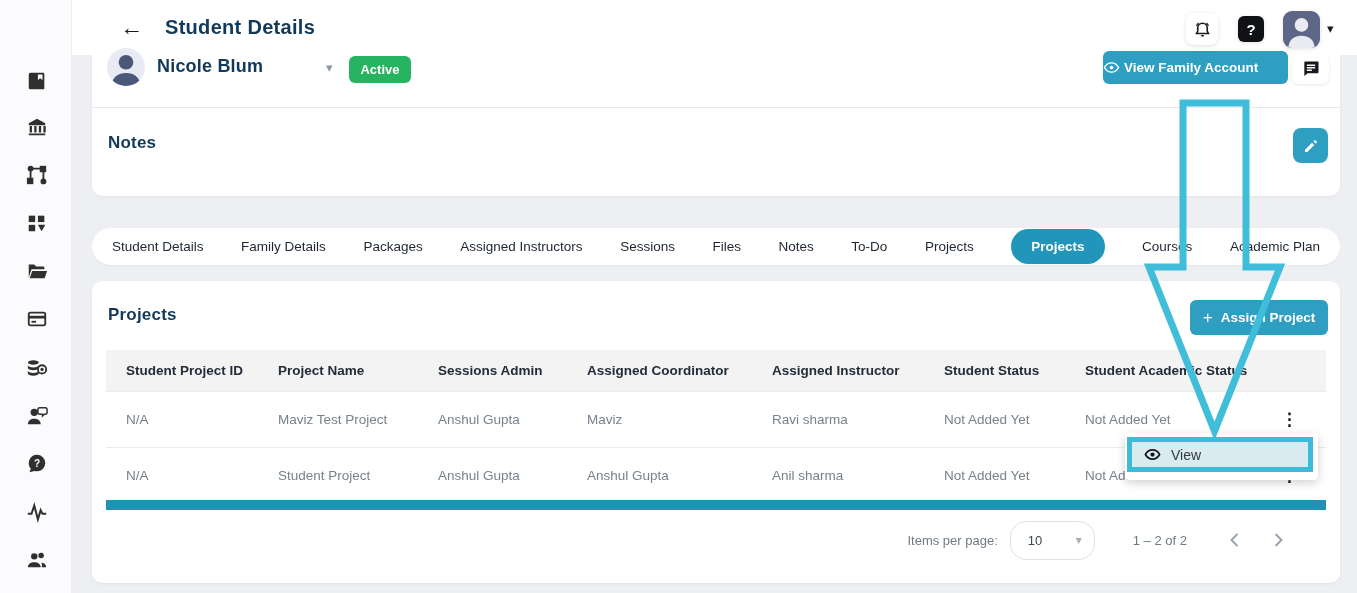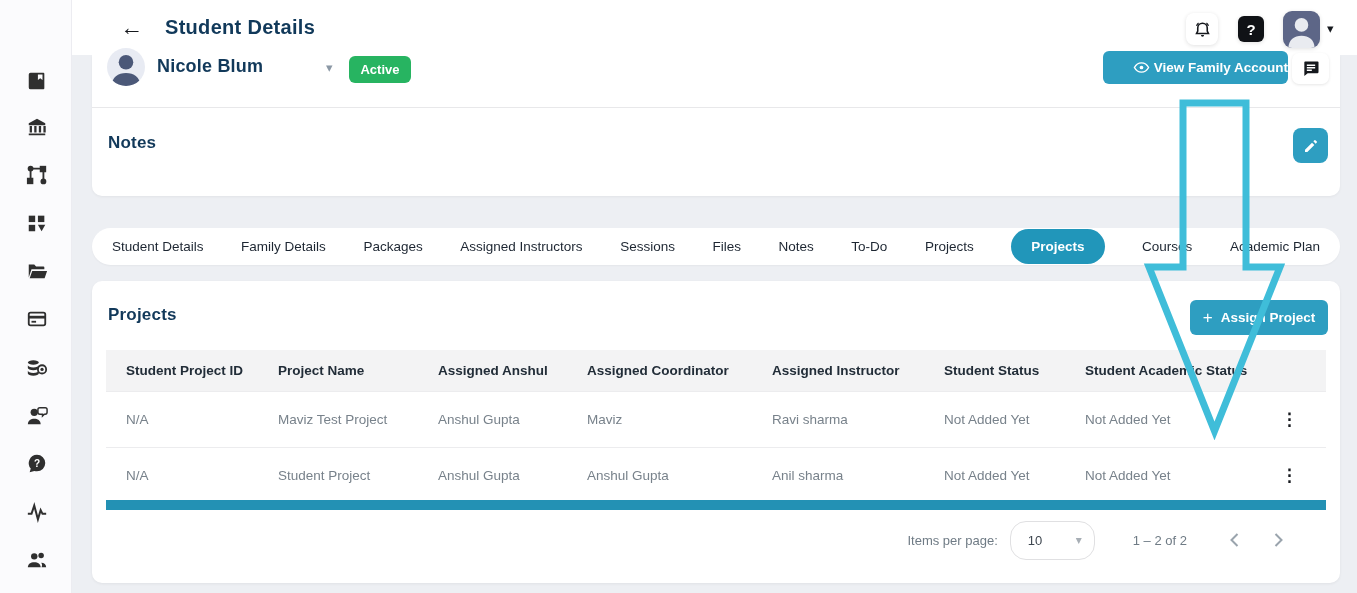--- a/index.html
+++ b/index.html
@@ -22,21 +22,21 @@
   .help-btn { left:1238px; top:16px; width:26px; height:26px; background:#101216; border-radius:6px; color:#fff; font-weight:800; font-size:15px; }
   .avatar-btn { left:1283px; top:11px; width:37px; height:37px; border-radius:9px; background:#5d6687; overflow:hidden; }
   .user-caret { position:absolute; left:1327px; top:21px; font-size:13px; color:#15181d; cursor:pointer; z-index:6; }
 
   
   .card1 { position:absolute; left:92px; top:55px; width:1248px; height:141px; background:#fff; border-radius:0 0 10px 10px; box-shadow:0 1px 3px rgba(0,0,0,.05); z-index:4; }
   .stud-avatar { position:absolute; left:107px; top:48px; width:38px; height:38px; border-radius:50%; background:#e8ebf3; overflow:hidden; z-index:6; }
   .stud-name { position:absolute; left:157px; top:56px; font-size:18px; font-weight:700; color:#12395a; letter-spacing:.2px; z-index:6; }
   .name-caret { position:absolute; left:326px; top:60px; color:#8b98a5; font-size:13px; cursor:pointer; z-index:6; }
   .active-badge { position:absolute; left:349px; top:56px; width:62px; height:27px; background:#27b461; border-radius:6px; color:#fff; font-size:13px; font-weight:700; display:flex; align-items:center; justify-content:center; z-index:6; }
-  .vfa-btn { position:absolute; left:1103px; top:51px; width:185px; height:33px; background:#2e9ec1; border-radius:6px; color:#fff; font-size:13.5px; font-weight:700; display:flex; align-items:center; justify-content:flex-end; gap:4px; cursor:pointer; z-index:6; }
+  .vfa-btn { position:absolute; left:1103px; top:51px; width:185px; height:33px; background:#2e9ec1; border-radius:6px; color:#fff; font-size:13.5px; font-weight:700; display:flex; align-items:center; justify-content:flex-start; gap:4px; cursor:pointer; z-index:6; }
   .chat-btn { position:absolute; left:1292px; top:53px; width:37px; height:31px; background:#fff; border-radius:7px; box-shadow:0 1px 3px rgba(0,0,0,.10); display:flex; align-items:center; justify-content:center; cursor:pointer; z-index:6; }
   .divider1 { position:absolute; left:0; top:52px; width:100%; height:1px; background:#e8e8ea; }
   .notes-head { position:absolute; left:16px; top:78px; font-size:17px; font-weight:800; color:#12395a; letter-spacing:.2px; }
   .pencil-btn { position:absolute; left:1201px; top:73px; width:35px; height:35px; background:#2e9ec1; border-radius:8px; display:flex; align-items:center; justify-content:center; cursor:pointer; }
 
   
   .tabbar { position:absolute; left:92px; top:228px; width:1248px; height:37px; background:#fff; border-radius:19px; box-shadow:0 1px 2px rgba(0,0,0,.04); display:flex; align-items:center; justify-content:space-between; padding:0 20px; z-index:4; }
   .tab { font-size:13.5px; color:#1d2632; cursor:pointer; white-space:nowrap; }
   .tab.active { background:#2196ba; color:#fff; font-weight:600; padding:10px 20px; border-radius:19px; }
 
@@ -249,21 +249,21 @@
           <col style="width:185px">
         <col style="width:172px">
           <col style="width:141px">
           <col style="width:196px">
           <col style="width:53px">
       </colgroup>
       <thead>
         <tr>
           <th>Student Project ID</th>
           <th>Project Name</th>
-          <th>Assigned Anshul</th>
+          <th>Sessions Admin</th>
           <th>Assigned Coordinator</th>
           <th>Assigned Instructor</th>
           <th>Student Status</th>
           <th>Student Academic Status</th>
           <th></th>
         </tr>
       </thead>
       <tbody>
         <tr>
           <td class="link">N/A</td>
@@ -303,18 +303,27 @@
           </svg>
       </span>
       <span class="pp-chev next">
         <svg width="11" height="14" viewBox="0 0 10 14">
             <path d="M2 1l6 6-6 6" fill="none" stroke="#9aa4ad" stroke-width="2"></path>
           </svg>
       </span>
     </div>
   </section>
 
+  <div class="dropdown">
+    <div class="dd-item">
+      <svg width="17" height="17" viewBox="0 0 24 24">
+          <path fill="none" stroke="#15181d" stroke-width="2.4" d="M2 12s3.5-6.5 10-6.5S22 12 22 12s-3.5 6.5-10 6.5S2 12 2 12z"></path>
+          <circle cx="12" cy="12" r="3" fill="#15181d"></circle>
+        </svg>
+      <span>View</span>
+    </div>
+  </div>
 
   <svg class="annot-arrow" viewBox="0 0 220 345">
     <path d="M83 8 H146 V172 H180 L114.5 336 L49 172 H83 Z" fill="none" stroke="#3FBDD9" stroke-width="7"></path>
   </svg>
 
 </div>
 
 </body></html>

